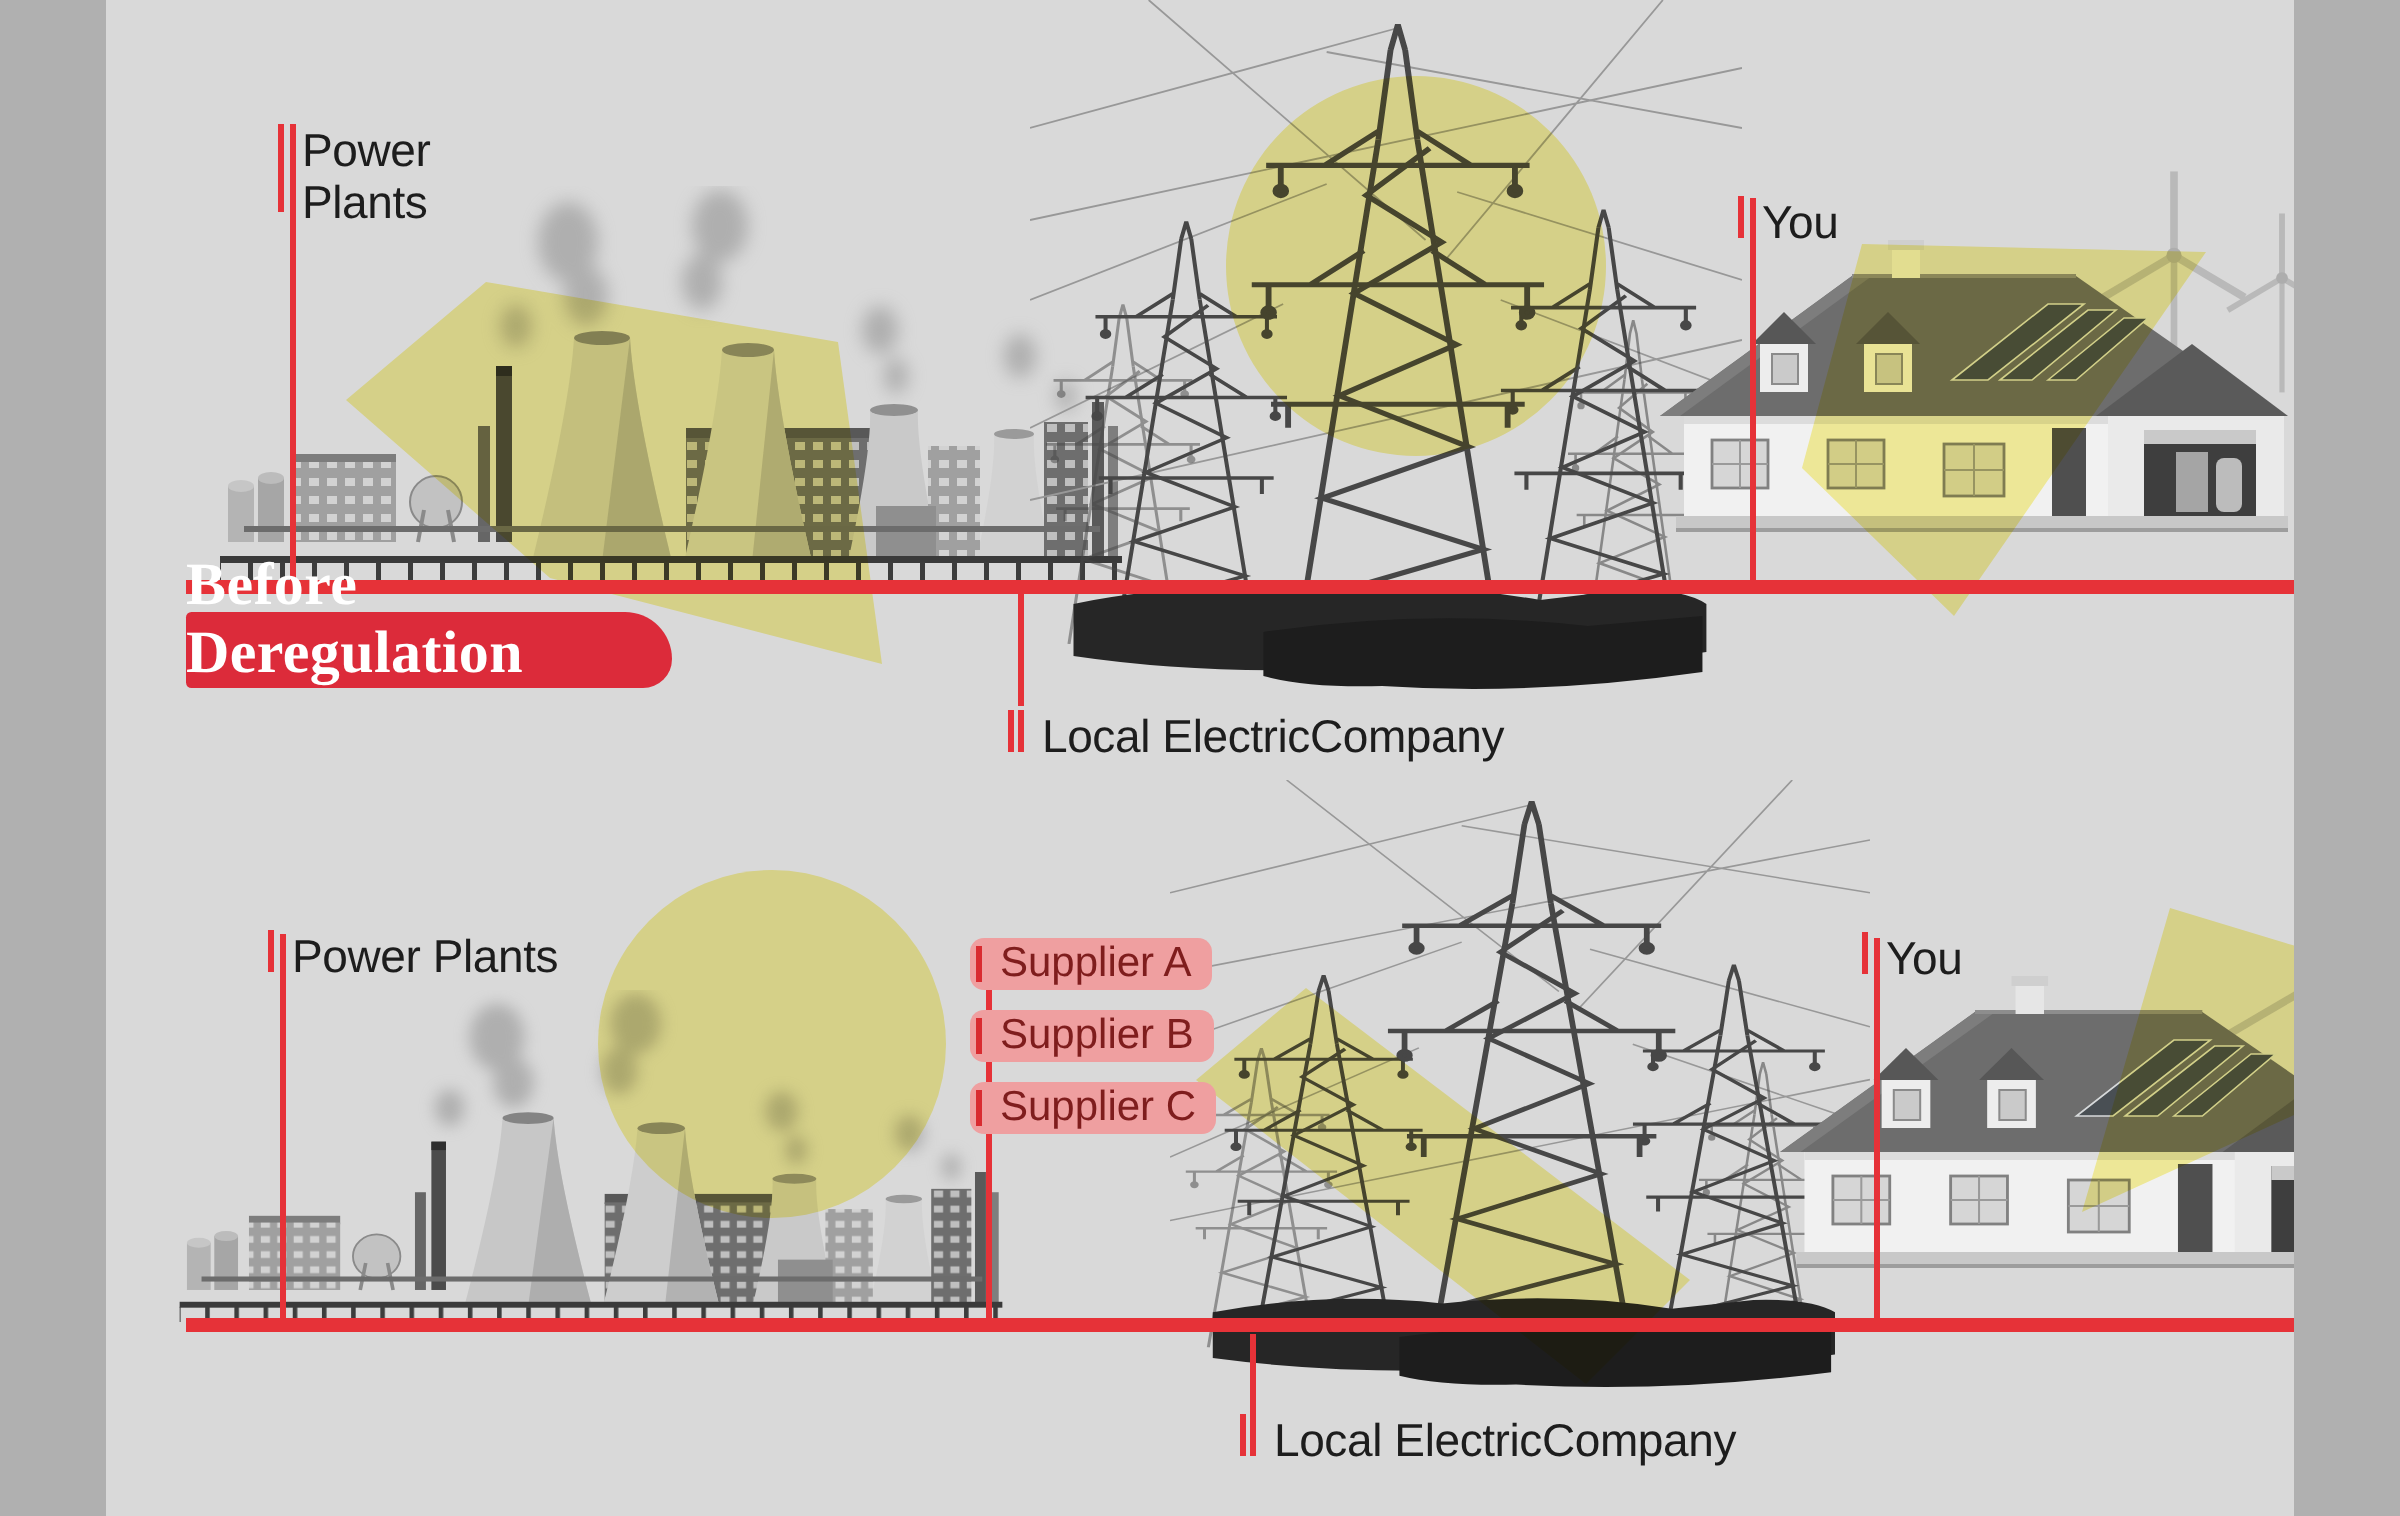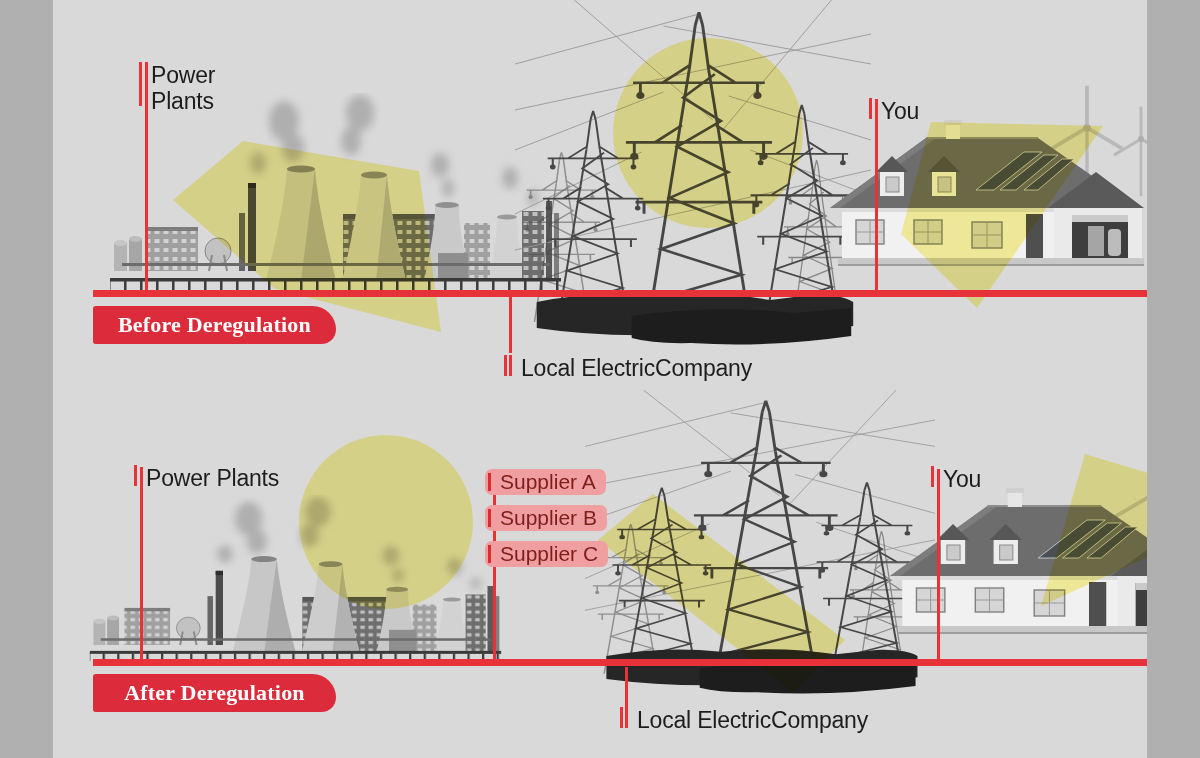--- a/index.html
+++ b/index.html
@@ -16,22 +16,22 @@
 
   .label{position:absolute;display:flex;align-items:flex-start;z-index:4;color:#1d1d1d;
     font-size:23px;line-height:26px;letter-spacing:-0.2px;}
   .label .bar{display:inline-block;width:3px;background:#e63238;margin-right:2px;flex:0 0 auto;}
   .label .bar.h-tall{height:44px;}
   .label .bar.h-std{height:21px;}
   .label .txt{margin-left:7px;white-space:nowrap;}
   .label .txt.wrap{white-space:normal;width:84px;}
 
   .badge{position:absolute;left:40px;width:243px;height:38px;background:#dc2b3a;z-index:4;
-    border-radius:3px 26px 16px 3px;display:flex;align-items:center;justify-content:center;
-    color:#ffffff;font-family:"Liberation Serif",serif;font-weight:bold;font-size:22px;letter-spacing:0.2px;}
+    border-radius:3px 26px 16px 3px;display:flex;align-items:flex-end;justify-content:center;
+    color:#ffffff;font-family:"Liberation Serif",serif;font-weight:bold;font-size:30px;letter-spacing:0.2px;}
 
   .supplier{position:absolute;z-index:3;display:inline-flex;align-items:center;height:26px;
     background:#ef9fa0;border-radius:7px;padding:0 10px 0 15px;font-size:21px;color:#7f1d1d;white-space:nowrap;}
   .supplier .s-bar{position:absolute;left:3px;top:4px;width:3px;height:18px;background:#d92b30;}
 
   .defs-holder{position:absolute;width:0;height:0;overflow:hidden;}
 </style>
 </head>
 <body>
 
@@ -269,17 +269,14 @@
     <span class="bar h-std"></span>
     <span class="txt">You</span>
   </div>
 
   <div class="label" style="left:567px;top:707px;">
     <span class="bar h-std"></span>
     <span class="bar h-std"></span>
     <span class="txt">Local ElectricCompany</span>
   </div>
 
-  <div class="badge" style="top:674px;">
-    <span>After Deregulation</span>
-  </div>
 
 </div>
 
 </body></html>

